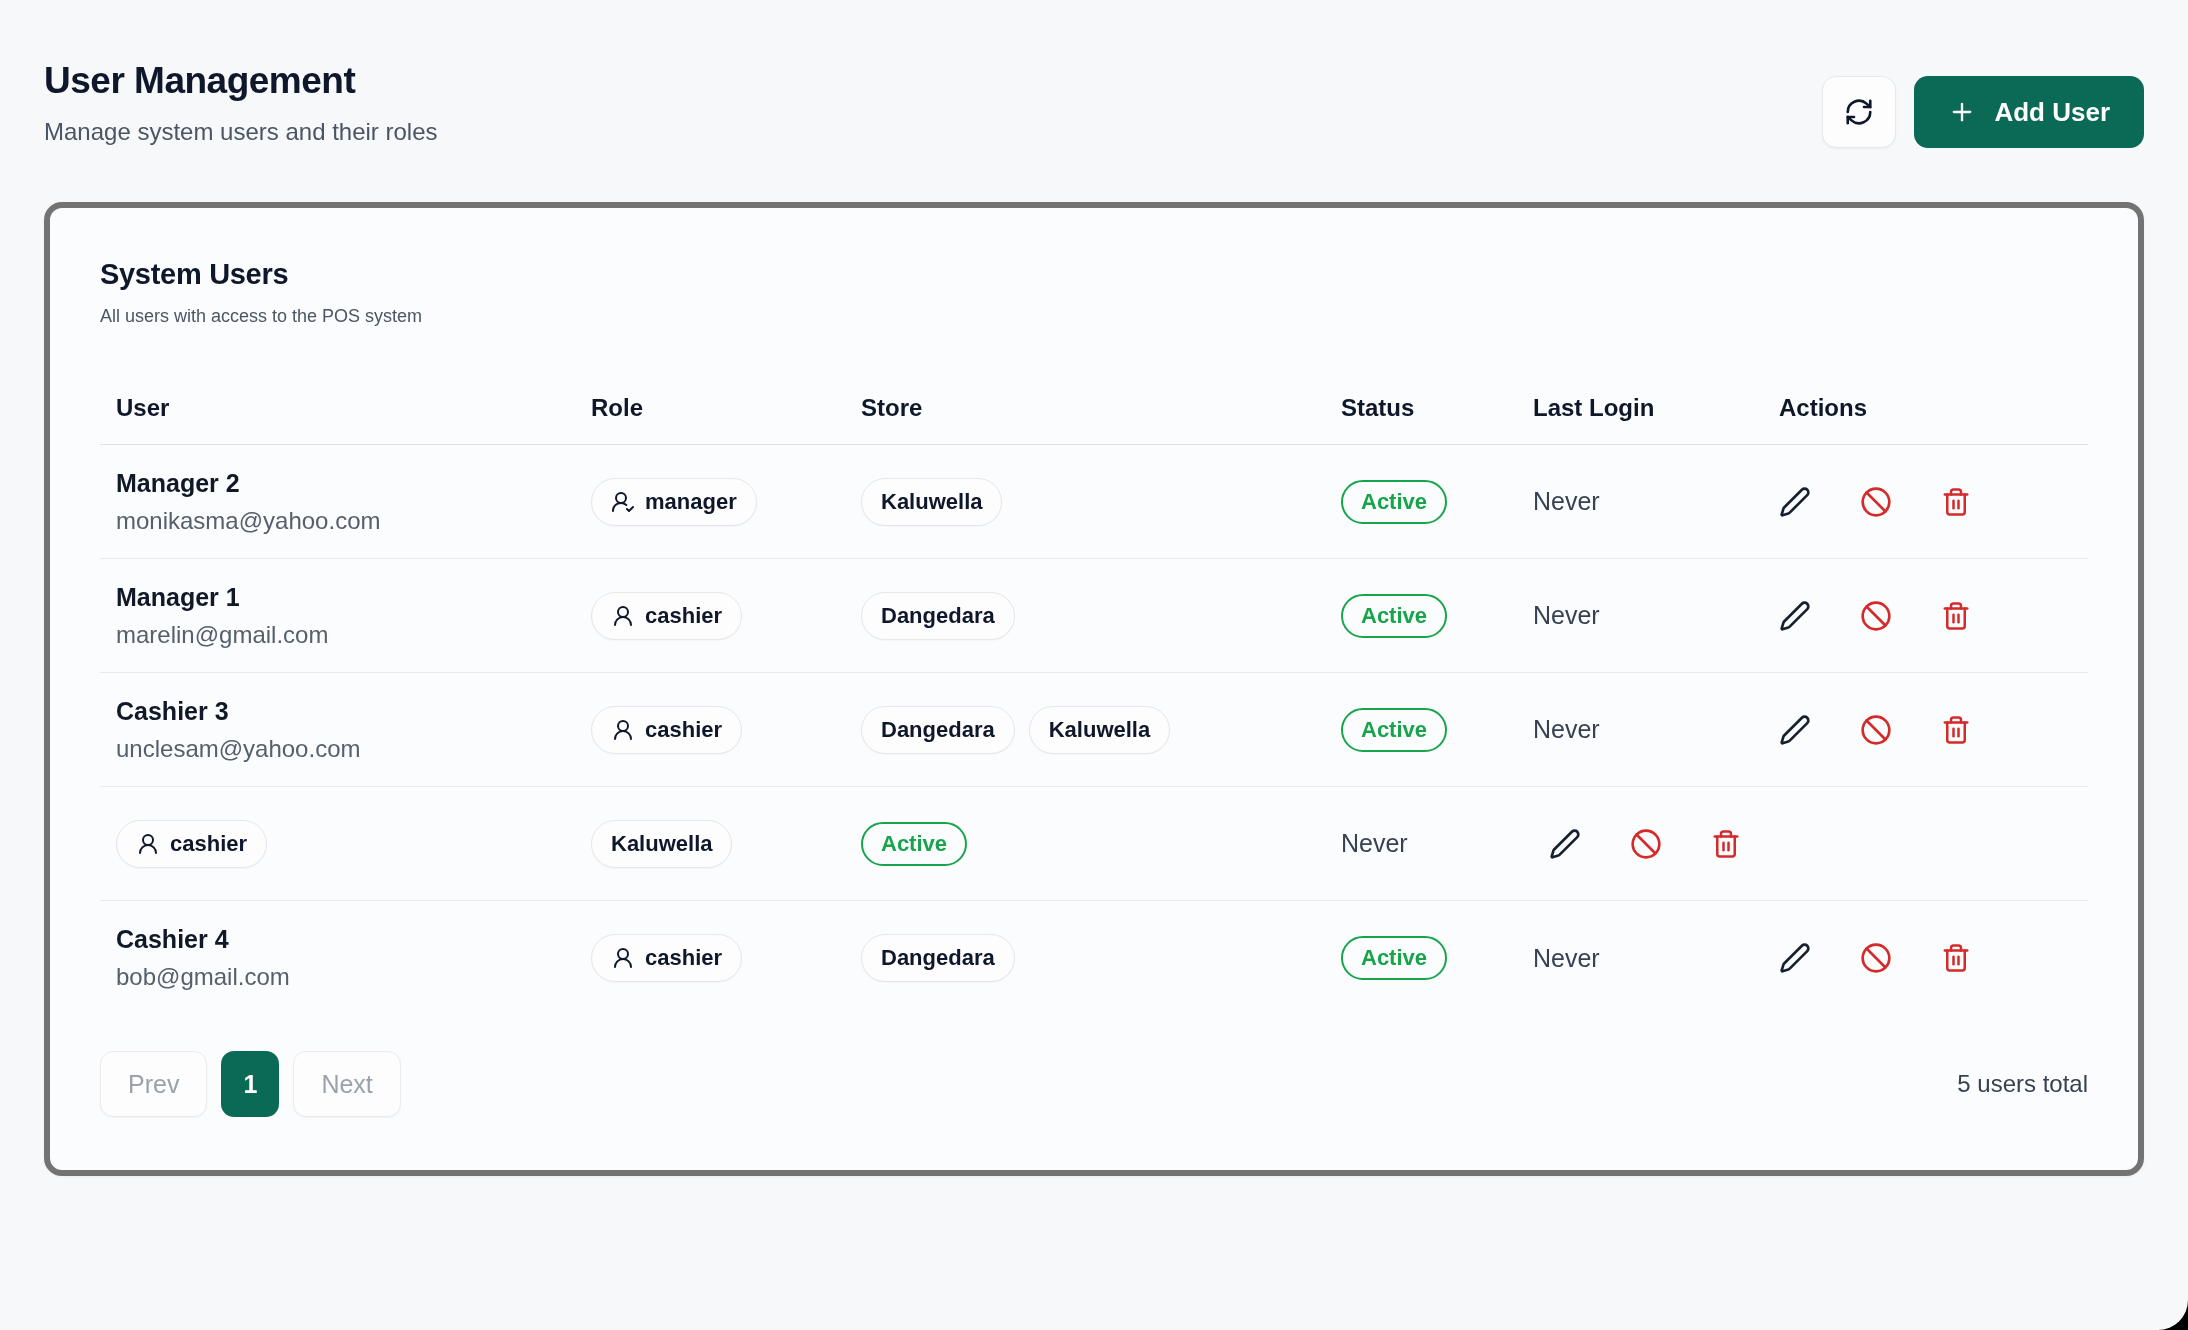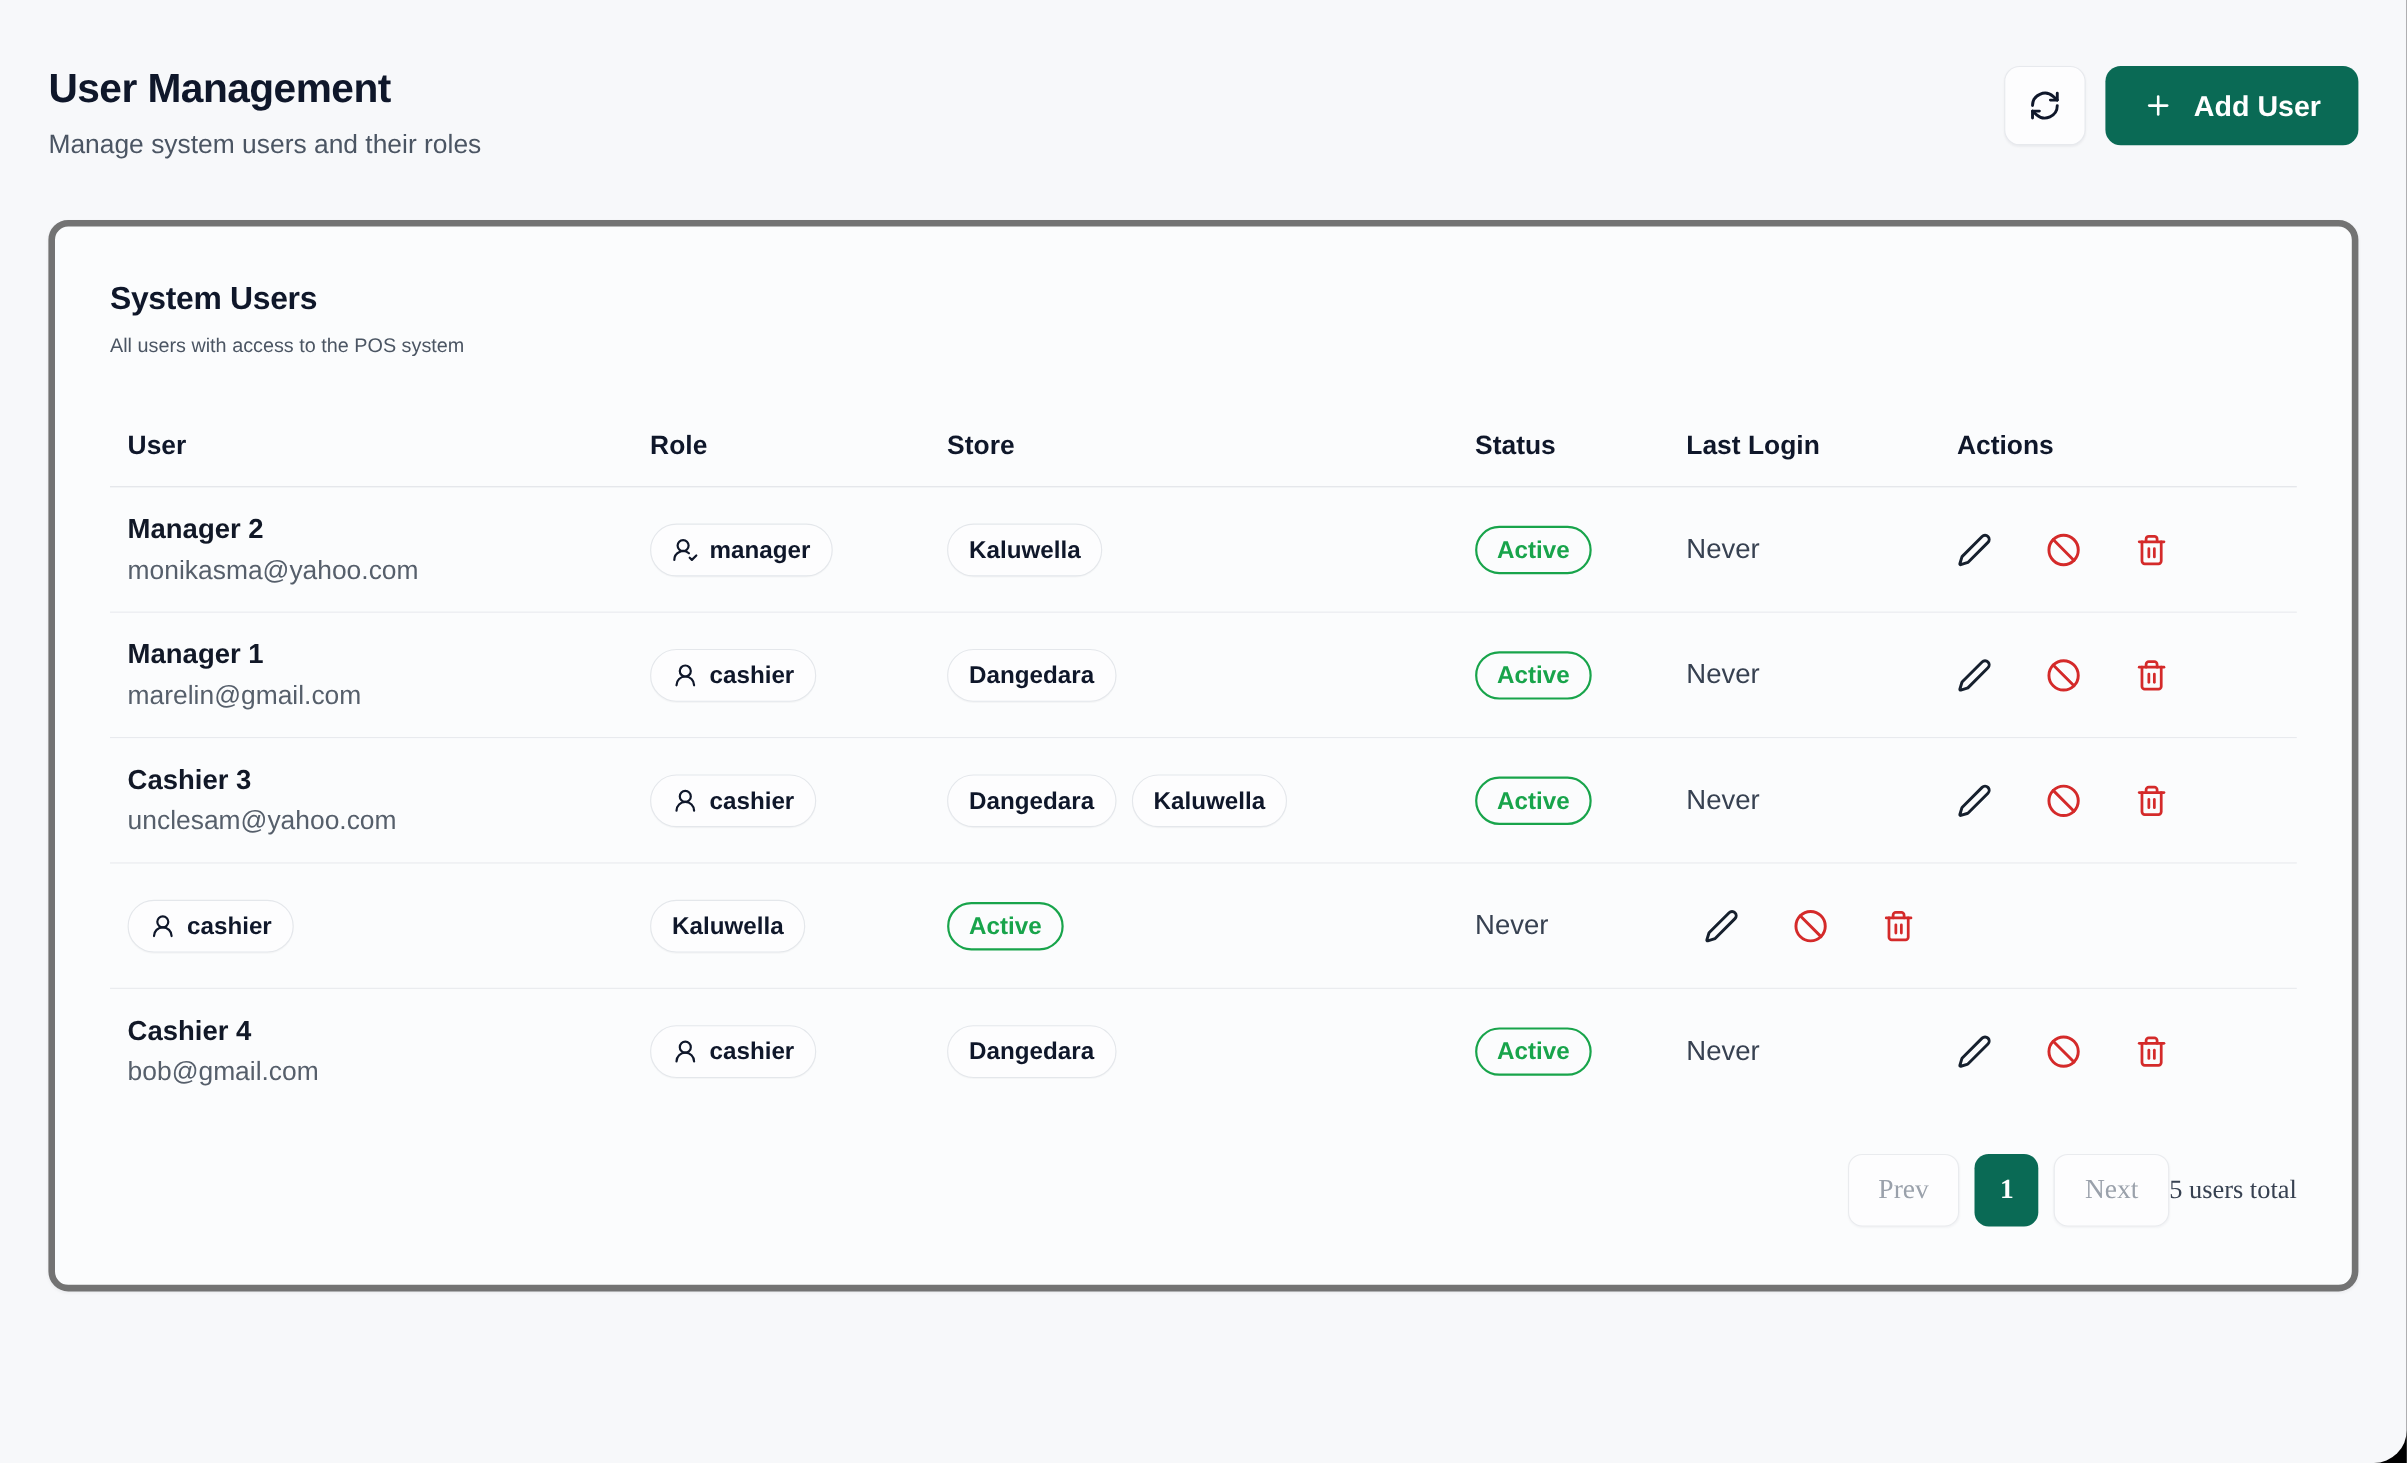--- a/index.html
+++ b/index.html
@@ -13,21 +13,21 @@
   .page {
     width: 2188px; height: 1330px;
     background: #f7f8fa;
     border-bottom-right-radius: 30px;
     padding: 60px 44px 0 44px;
   }
   
   .top-header { display: flex; justify-content: space-between; align-items: flex-start; }
   .page-title { font-size: 37px; font-weight: 700; color: #0f172a; letter-spacing: -0.5px; }
   .page-subtitle { margin-top: 16px; font-size: 24px; color: #4b5563; }
-  .header-actions { display: flex; gap: 18px; }
+  .header-actions { display: flex; gap: 18px; margin-top: 16px; }
   .btn-refresh {
     width: 74px; height: 72px; background: #fdfdfe;
     border: 1px solid #e7e9ed; border-radius: 14px;
     display: flex; align-items: center; justify-content: center;
     box-shadow: 0 1px 2px rgba(16,24,40,.05); cursor: pointer;
   }
   .btn-add {
     height: 72px; padding: 0 34px; background: #0a6a55;
     border: none; border-radius: 14px; color: #fff;
     font-size: 26px; font-weight: 600; font-family: inherit;
@@ -71,21 +71,21 @@
     display: inline-flex; align-items: center;
     border: 2px solid #18a44b; color: #18a44b; border-radius: 999px;
     padding: 7px 18px; font-size: 22px; font-weight: 600; background: transparent;
   }
   .last-login { font-size: 25px; color: #374151; }
   .actions-cell { display: flex; align-items: center; gap: 49px; padding-left: 16px; }
   .icon-btn { background: none; border: none; cursor: pointer; display: flex; align-items: center; justify-content: center; padding: 0; }
   .icon-edit svg { stroke: #16202e; }
   .icon-danger svg { stroke: #d42a2a; }
   
-  .card-footer { display: flex; justify-content: flex-end; align-items: center; margin-top: 36px; font-family: Liberation Serif, serif; }
+  .card-footer { display: flex; justify-content: space-between; align-items: center; margin-top: 36px; }
   .pager { display: flex; gap: 14px; align-items: center; }
   .pg-btn {
     height: 66px; border-radius: 13px; font-family: inherit;
     display: flex; align-items: center; justify-content: center; cursor: pointer;
   }
   .pg-nav {
     background: #fdfdfe; border: 1px solid #e9ebee; color: #9aa1ab;
     font-size: 25px; padding: 0 27px; box-shadow: 0 1px 2px rgba(16,24,40,.04);
   }
   .pg-current {

